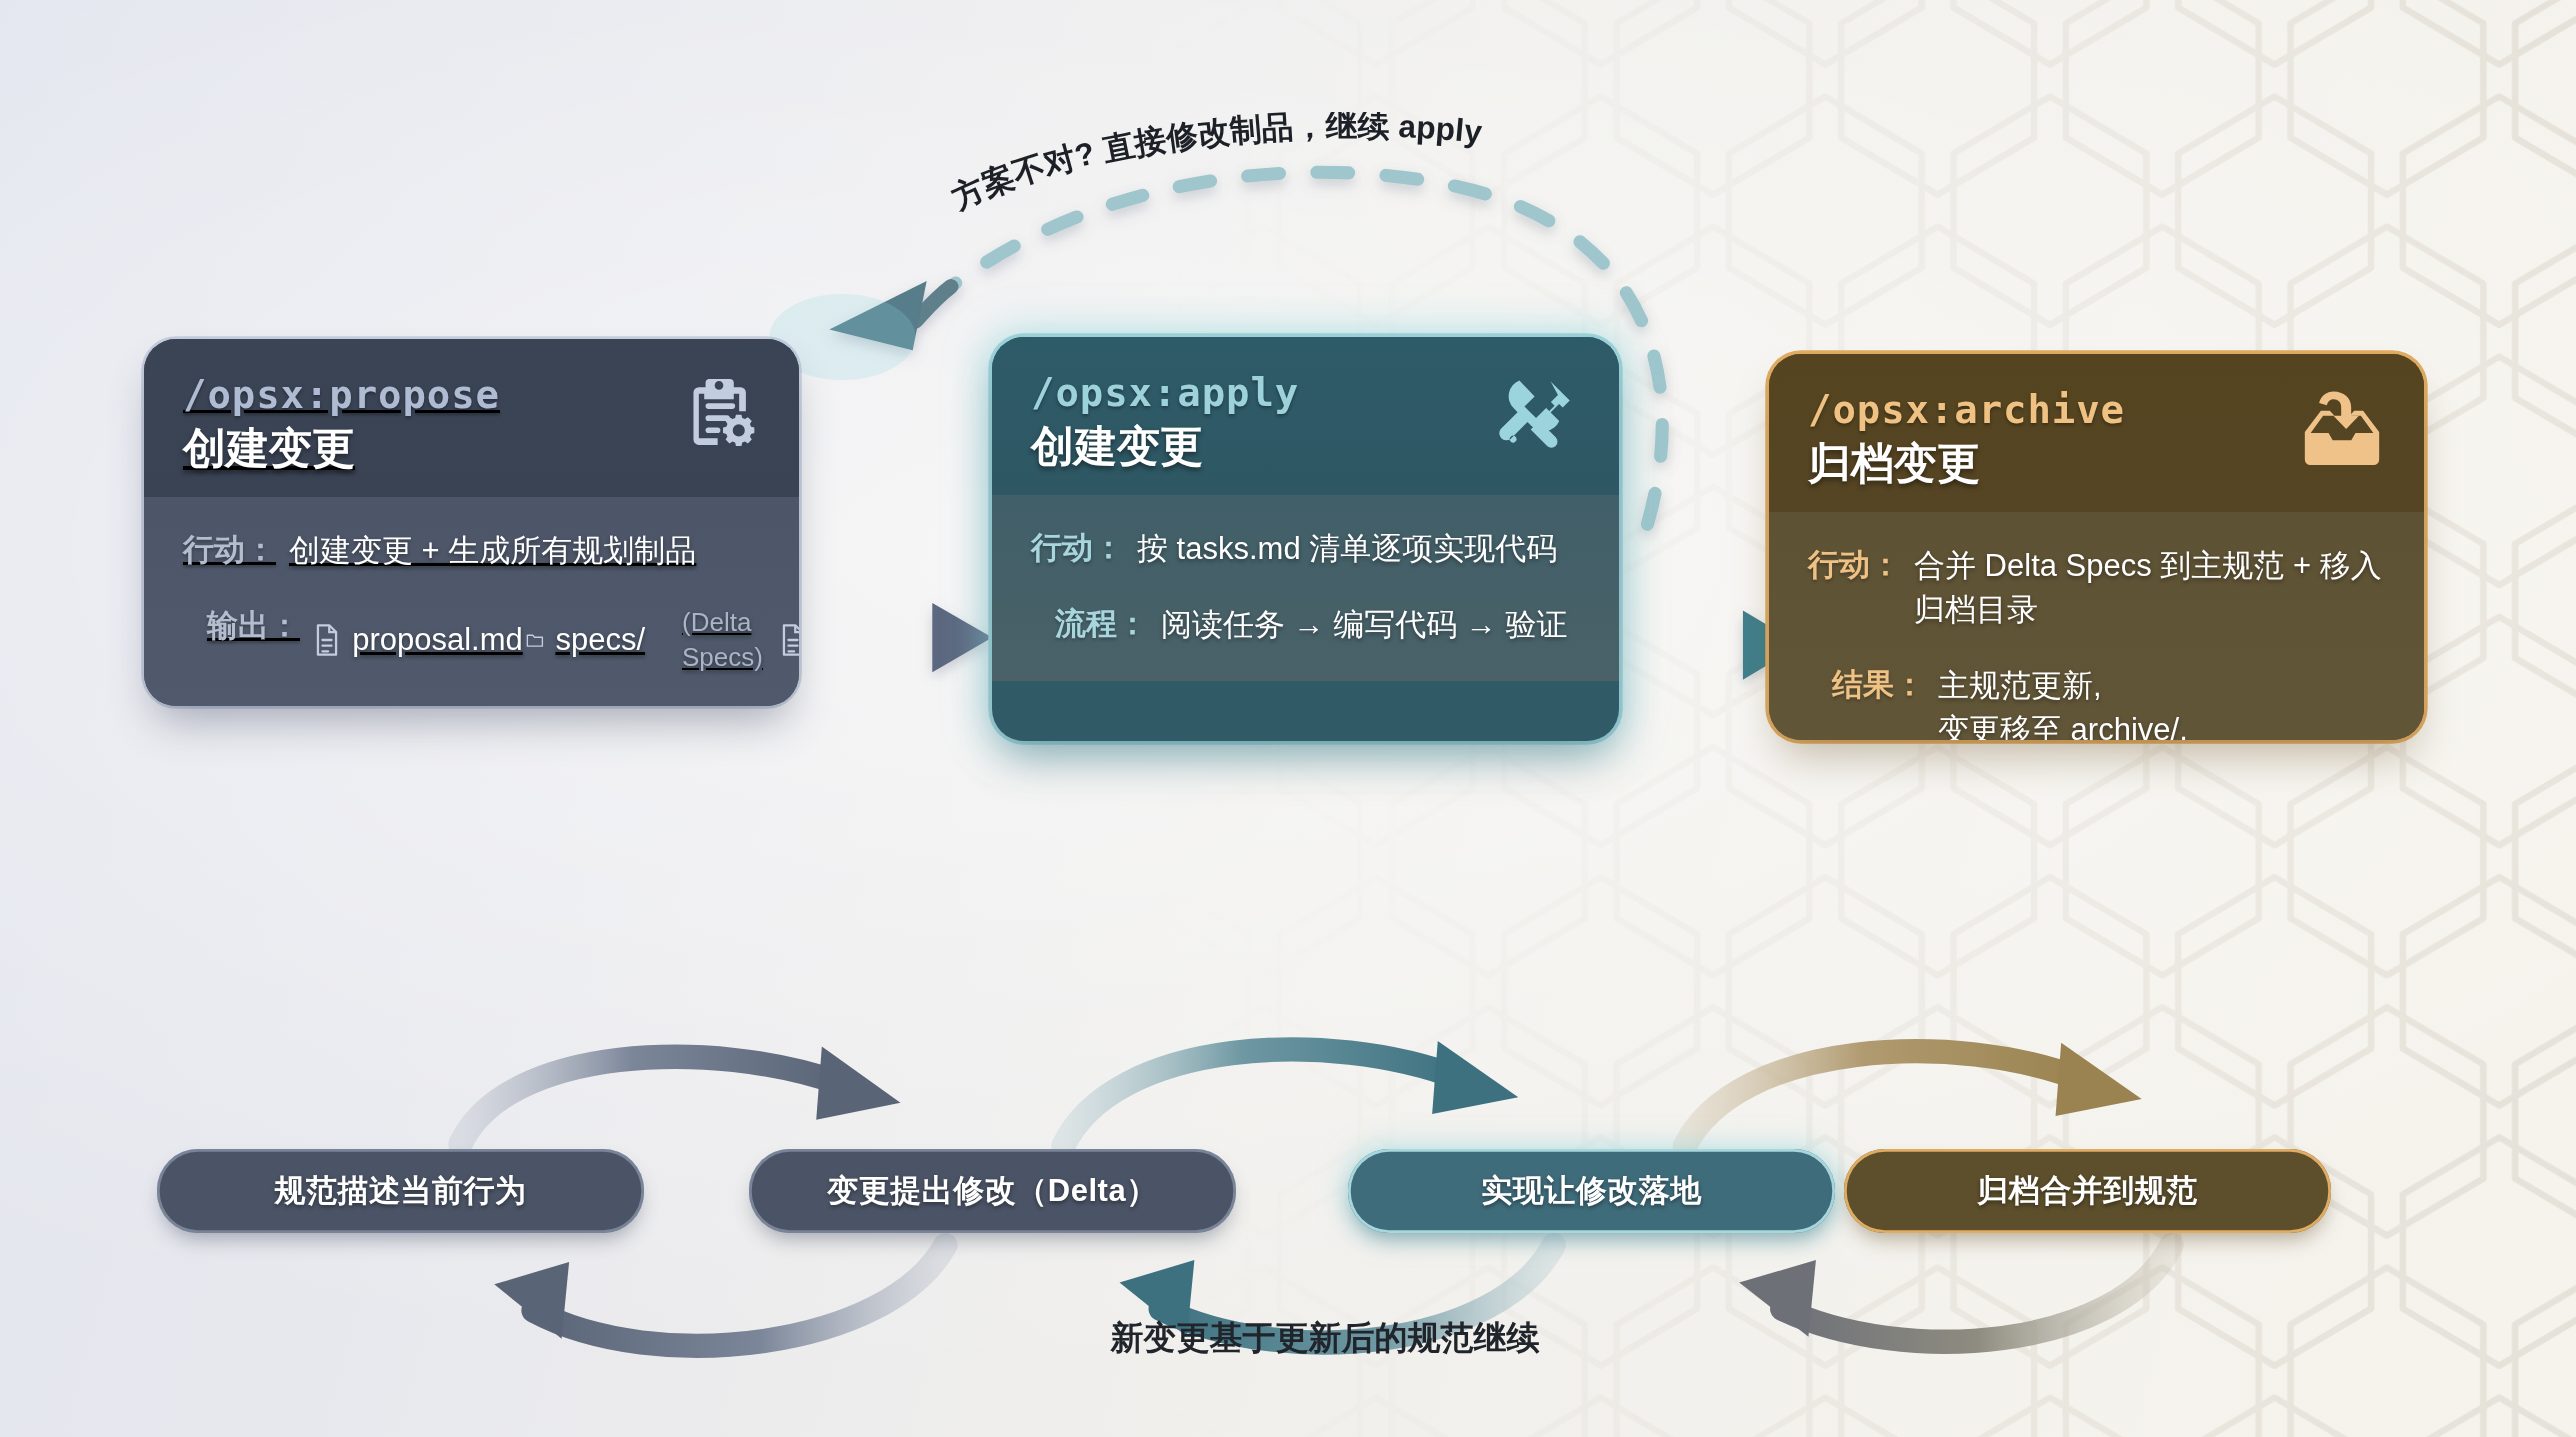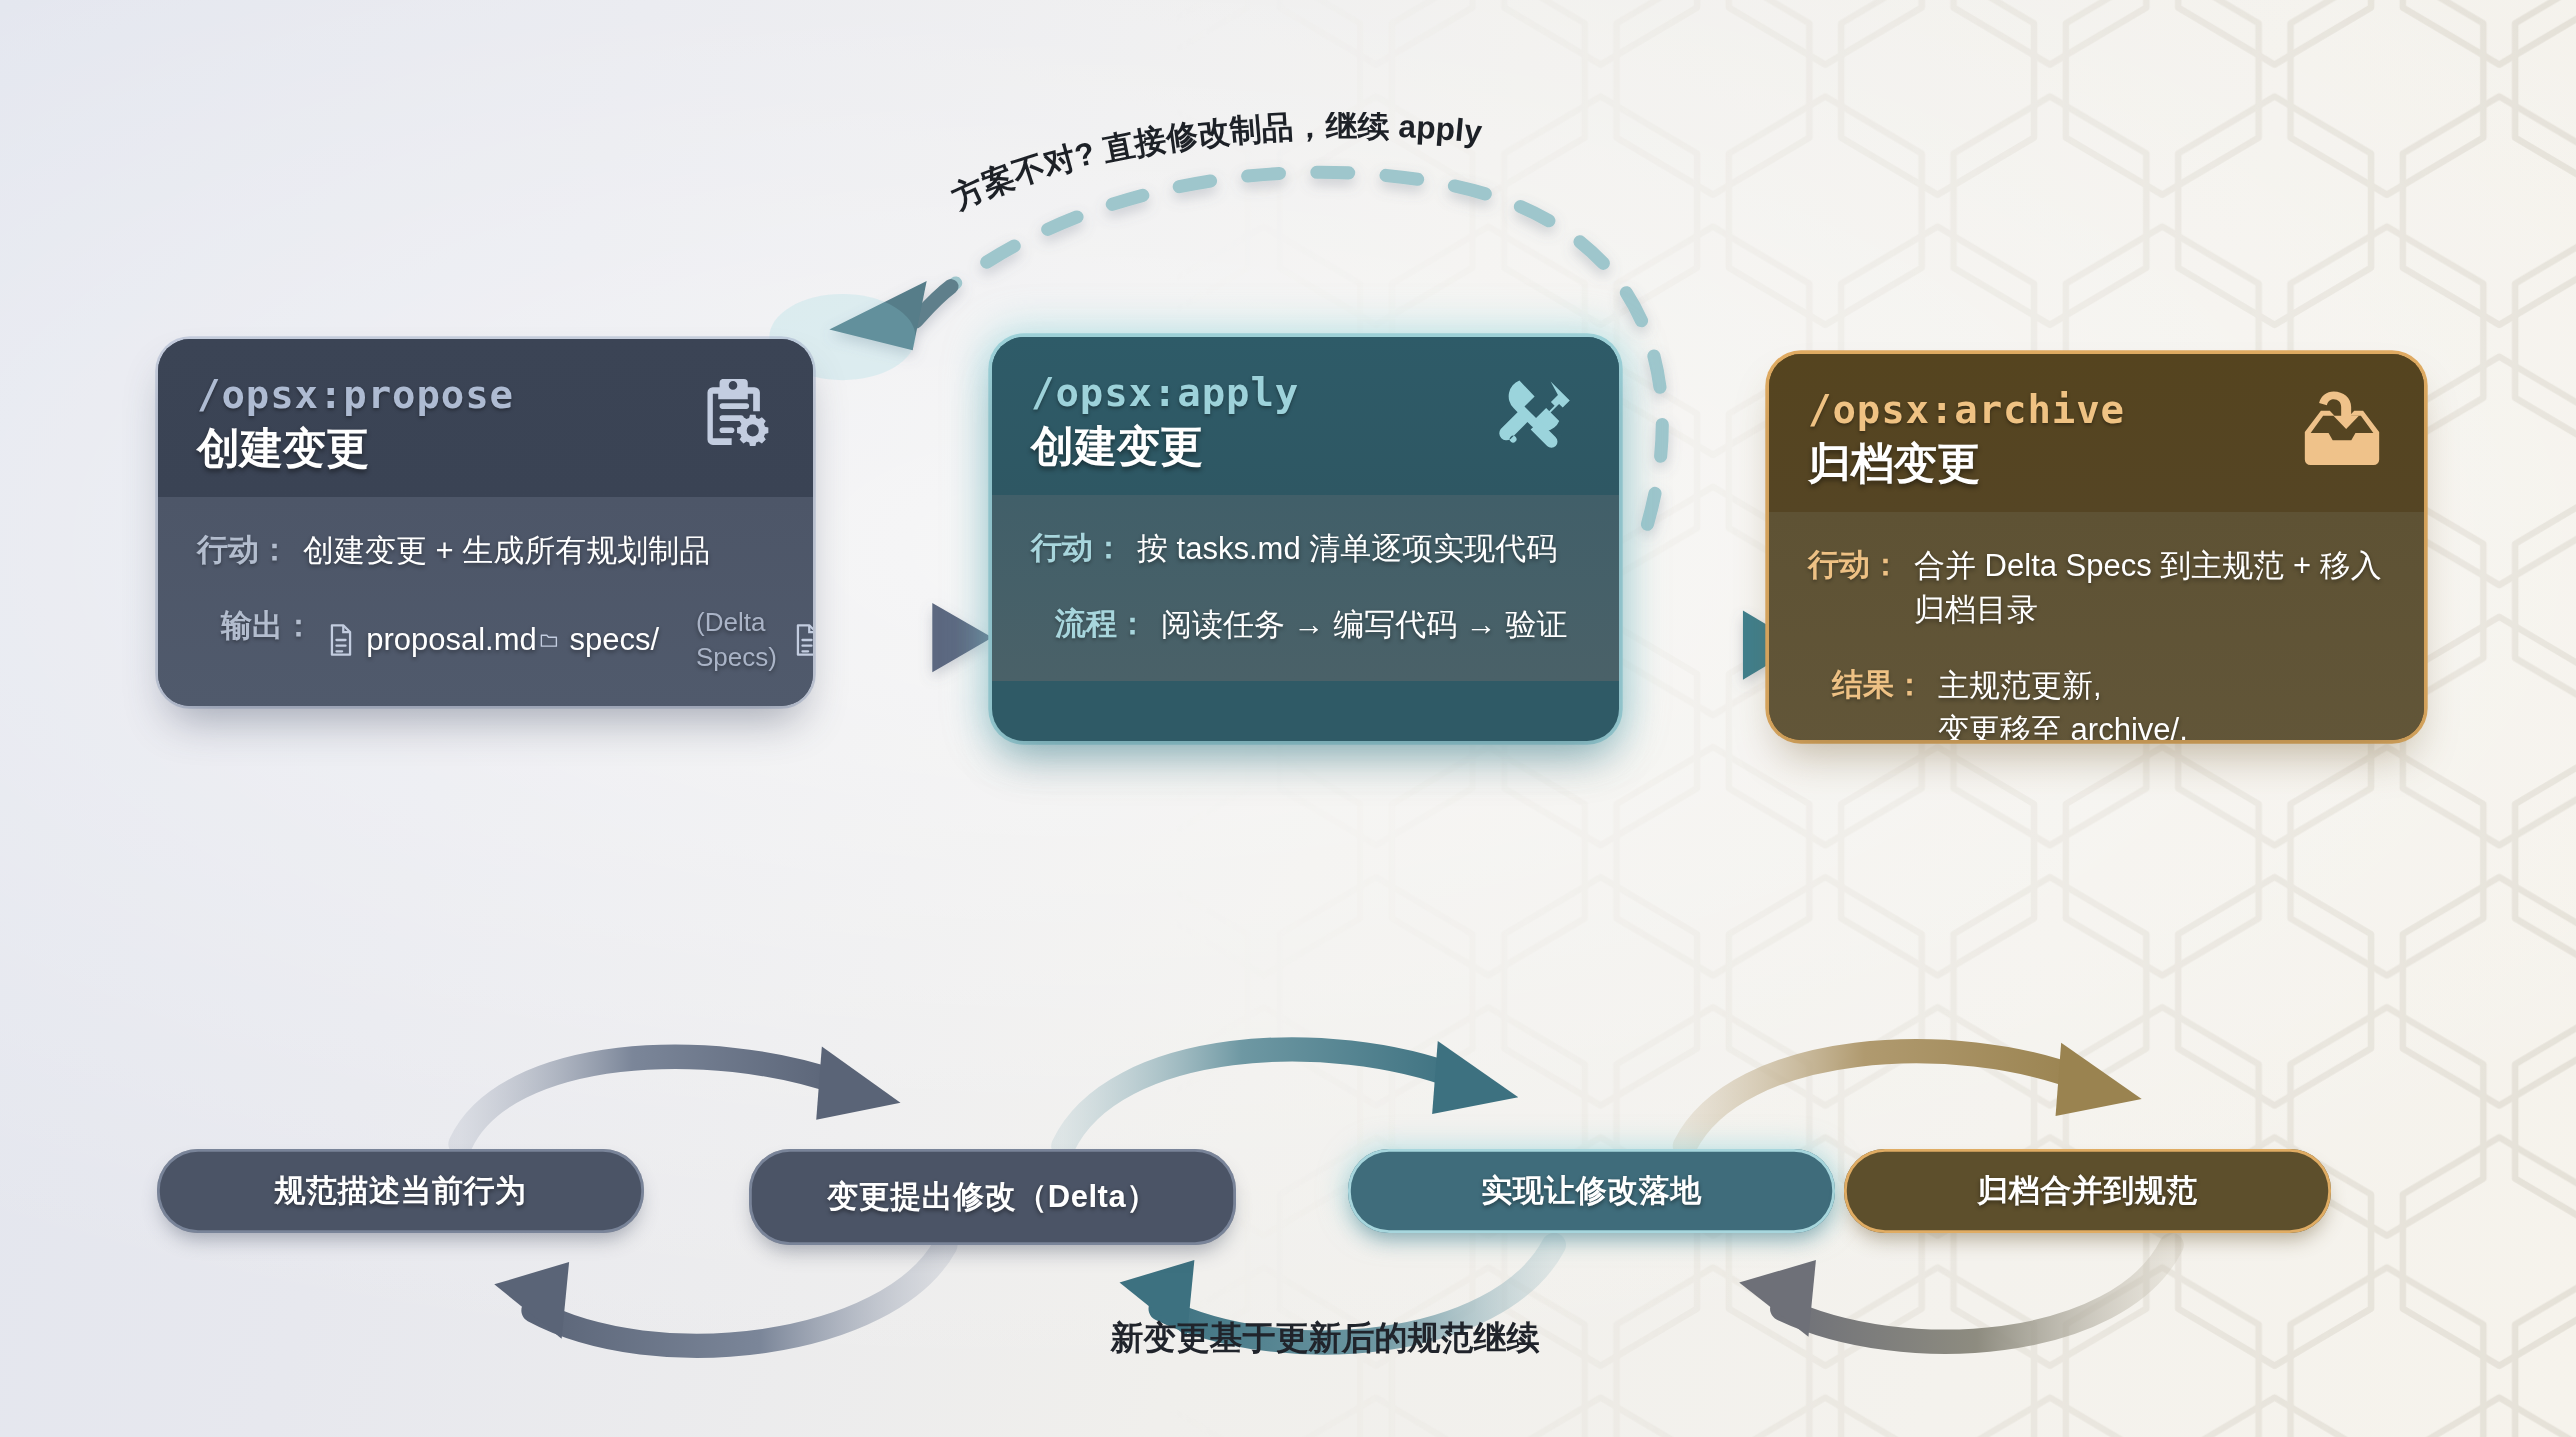--- a/index.html
+++ b/index.html
@@ -30,23 +30,23 @@
     text-shadow:0 2.8px 5.6px rgba(0,0,0,.45);}
   .card .body{padding:32px 39px 34px 39px;}
   .row{display:flex;align-items:flex-start;margin-bottom:32px;}
   .row:last-child{margin-bottom:0;margin-left:24px;}
   .lbl{flex:0 0 auto;font-size:31px;font-weight:700;white-space:nowrap;margin-right:13px;
     text-shadow:0 1.9px 3.7px rgba(0,0,0,.3);}
   .val{font-size:31px;color:#ffffff;line-height:1.42;text-shadow:0 1.9px 4.7px rgba(0,0,0,.42);}
   .ic{display:inline-block;vertical-align:-4.7px;margin-right:11.2px;}
 
   
-  #card-propose{left:158px;top:339px;width:655px;height:367px;
+  #card-propose{left:144px;top:339px;width:655px;height:367px;
     background:#4b5466;
-    box-shadow:0 24px 43px -11.2px rgba(60,70,92,.42), 0 0 0 2.8px rgba(168,180,204,.55);}
+    box-shadow:0 24px 43px -11.2px rgba(60,70,92,.42), 0 0 0 2.8px rgba(168,180,204,.55);text-decoration:underline;}
   #card-propose .hdr{background:linear-gradient(180deg,#3b4455 0%,#3a4354 100%);}
   #card-propose .cmd{color:#aebbd2;}
   #card-propose .lbl{color:#b3bdce;}
   #card-propose .body{background:linear-gradient(180deg,#4d5668 0%,#505a6c 100%);}
   .flist{display:flex;flex-direction:row;gap:3.7px;}
   .frow{display:flex;align-items:center;font-size:31px;color:#fff;line-height:1.35;
     text-shadow:0 1.9px 4.7px rgba(0,0,0,.42);}
   .fnote{color:#aab4c7;font-size:26px;margin-left:37px;}
 
   
@@ -68,21 +68,21 @@
   #card-archive .body{background:linear-gradient(180deg,#5e5234 0%,#63573a 100%);}
 
   .cicon{position:absolute;right:37px;top:32px;}
 
   
   .pill{position:absolute;display:flex;align-items:center;justify-content:center;
     border-radius:41px;font-size:31px;font-weight:700;color:#fff;
     text-shadow:0 1.9px 4.7px rgba(0,0,0,.45);letter-spacing:0.5px;}
   #pill-spec{left:157px;top:1149px;width:487px;height:84px;background:#4b5466;
     box-shadow:0 11.2px 20.6px -5.6px rgba(70,80,100,.45), inset 0 0 0 2.8px rgba(168,180,204,.5);}
-  #pill-delta{left:749px;top:1149px;width:487px;height:96px;background:#4b5466;
+  #pill-delta{left:749px;top:1149px;width:487px;height:84px;background:#4b5466;
     box-shadow:0 11.2px 20.6px -5.6px rgba(70,80,100,.45), inset 0 0 0 2.8px rgba(168,180,204,.5);}
   #pill-impl{left:1348px;top:1149px;width:487px;height:84px;background:#3f6c7b;
     box-shadow:0 11.2px 20.6px -5.6px rgba(60,100,112,.45), inset 0 0 0 2.8px #a7d6dd, 0 0 24px 5.6px rgba(150,216,224,.5);}
   #pill-archive{left:1844px;top:1149px;width:487px;height:84px;background:#5d4f2c;
     box-shadow:0 11.2px 20.6px -5.6px rgba(100,82,44,.45), inset 0 0 0 2.8px #e0ac63;}
 
   
   .cap-bottom{position:absolute;left:1035px;top:1316px;width:580px;text-align:center;
     font-size:33px;font-weight:700;color:#20242b;}
   .arc-label{position:absolute;left:936px;top:112px;width:711px;height:112px;}

